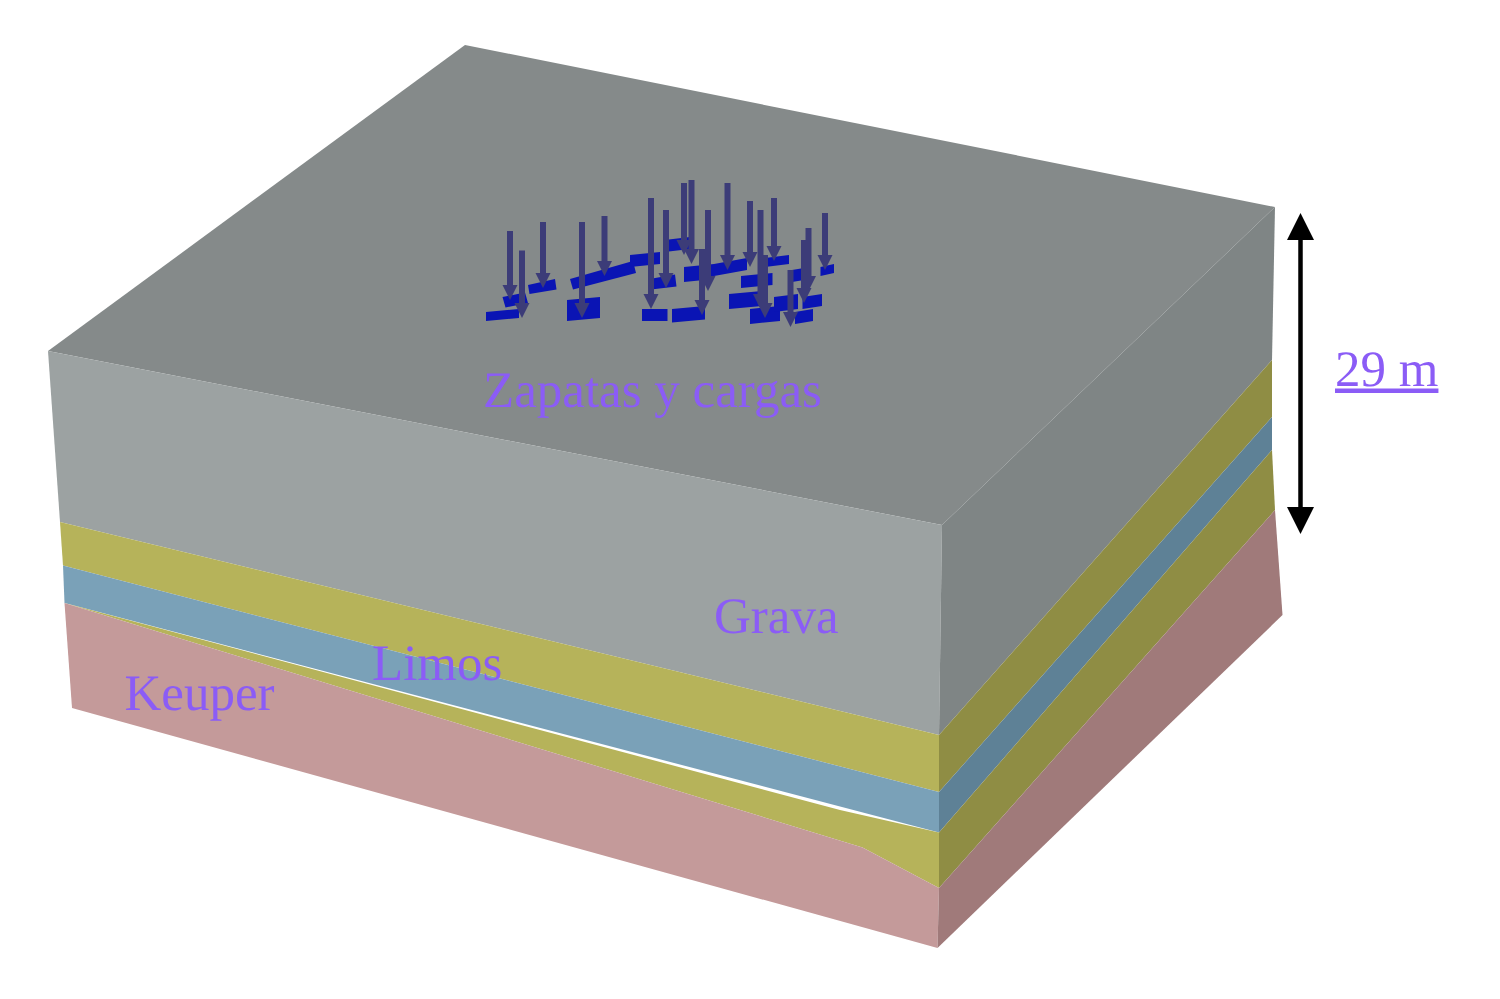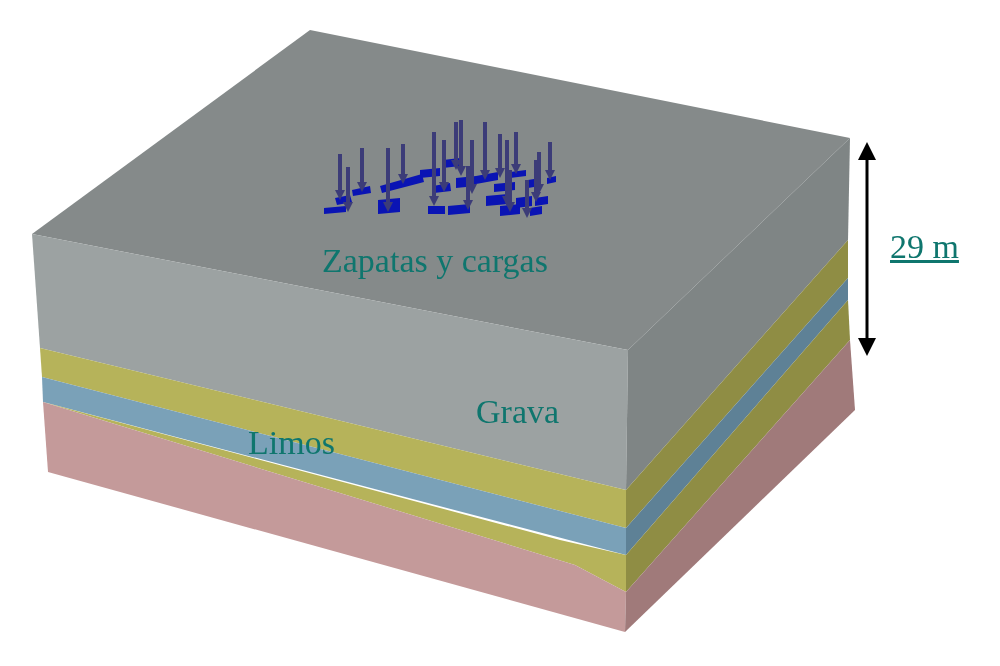--- a/index.html
+++ b/index.html
@@ -1,18 +1,18 @@
 <!DOCTYPE html>
 <html><head>
 <meta charset="utf-8">
 <style>
   html, body { margin: 0; padding: 0; background: #ffffff; }
   body { width: 1000px; height: 666px; position: relative; overflow: hidden; }
   .stage { position: absolute; left: 0; top: 0; width: 1000px; height: 666px; }
-  .lbl { position: absolute; font-family: "Liberation Serif", "DejaVu Serif", serif; color: #0f766e; font-size: 34px; line-height: 1; white-space: nowrap; }
+  .lbl { position: absolute; font-family: "Liberation Serif", "DejaVu Serif", serif; color: #8b5cf6; font-size: 34px; line-height: 1; white-space: nowrap; }
 </style>
 </head>
 <body>
 
 <div class="stage">
   <svg width="1000" height="666" viewBox="0 0 1000 666">
 
     <polygon points="310,30 850,138 628,350 32,234" fill="#858a8a"></polygon>
 
     <polygon points="32,234 628,350 626,490 40,348" fill="#9ca2a2"></polygon>
@@ -103,13 +103,14 @@
       <line x1="867" y1="152" x2="867" y2="344" stroke="#000" stroke-width="3"></line>
       <polygon points="858,160 876,160 867,142" fill="#000"></polygon>
       <polygon points="858,338 876,338 867,356" fill="#000"></polygon>
     </g>
   </svg>
 
   <div class="lbl" style="left:322px; top:244px;">Zapatas y cargas</div>
   <div class="lbl" style="left:890px; top:230px;text-decoration:underline;">29 m</div>
   <div class="lbl" style="left:476px; top:395px;">Grava</div>
   <div class="lbl" style="left:248px; top:426px;text-align:center;">Limos</div>
+  <div class="lbl" style="left:83px; top:446px;">Keuper</div>
 </div>
 
 </body></html>

